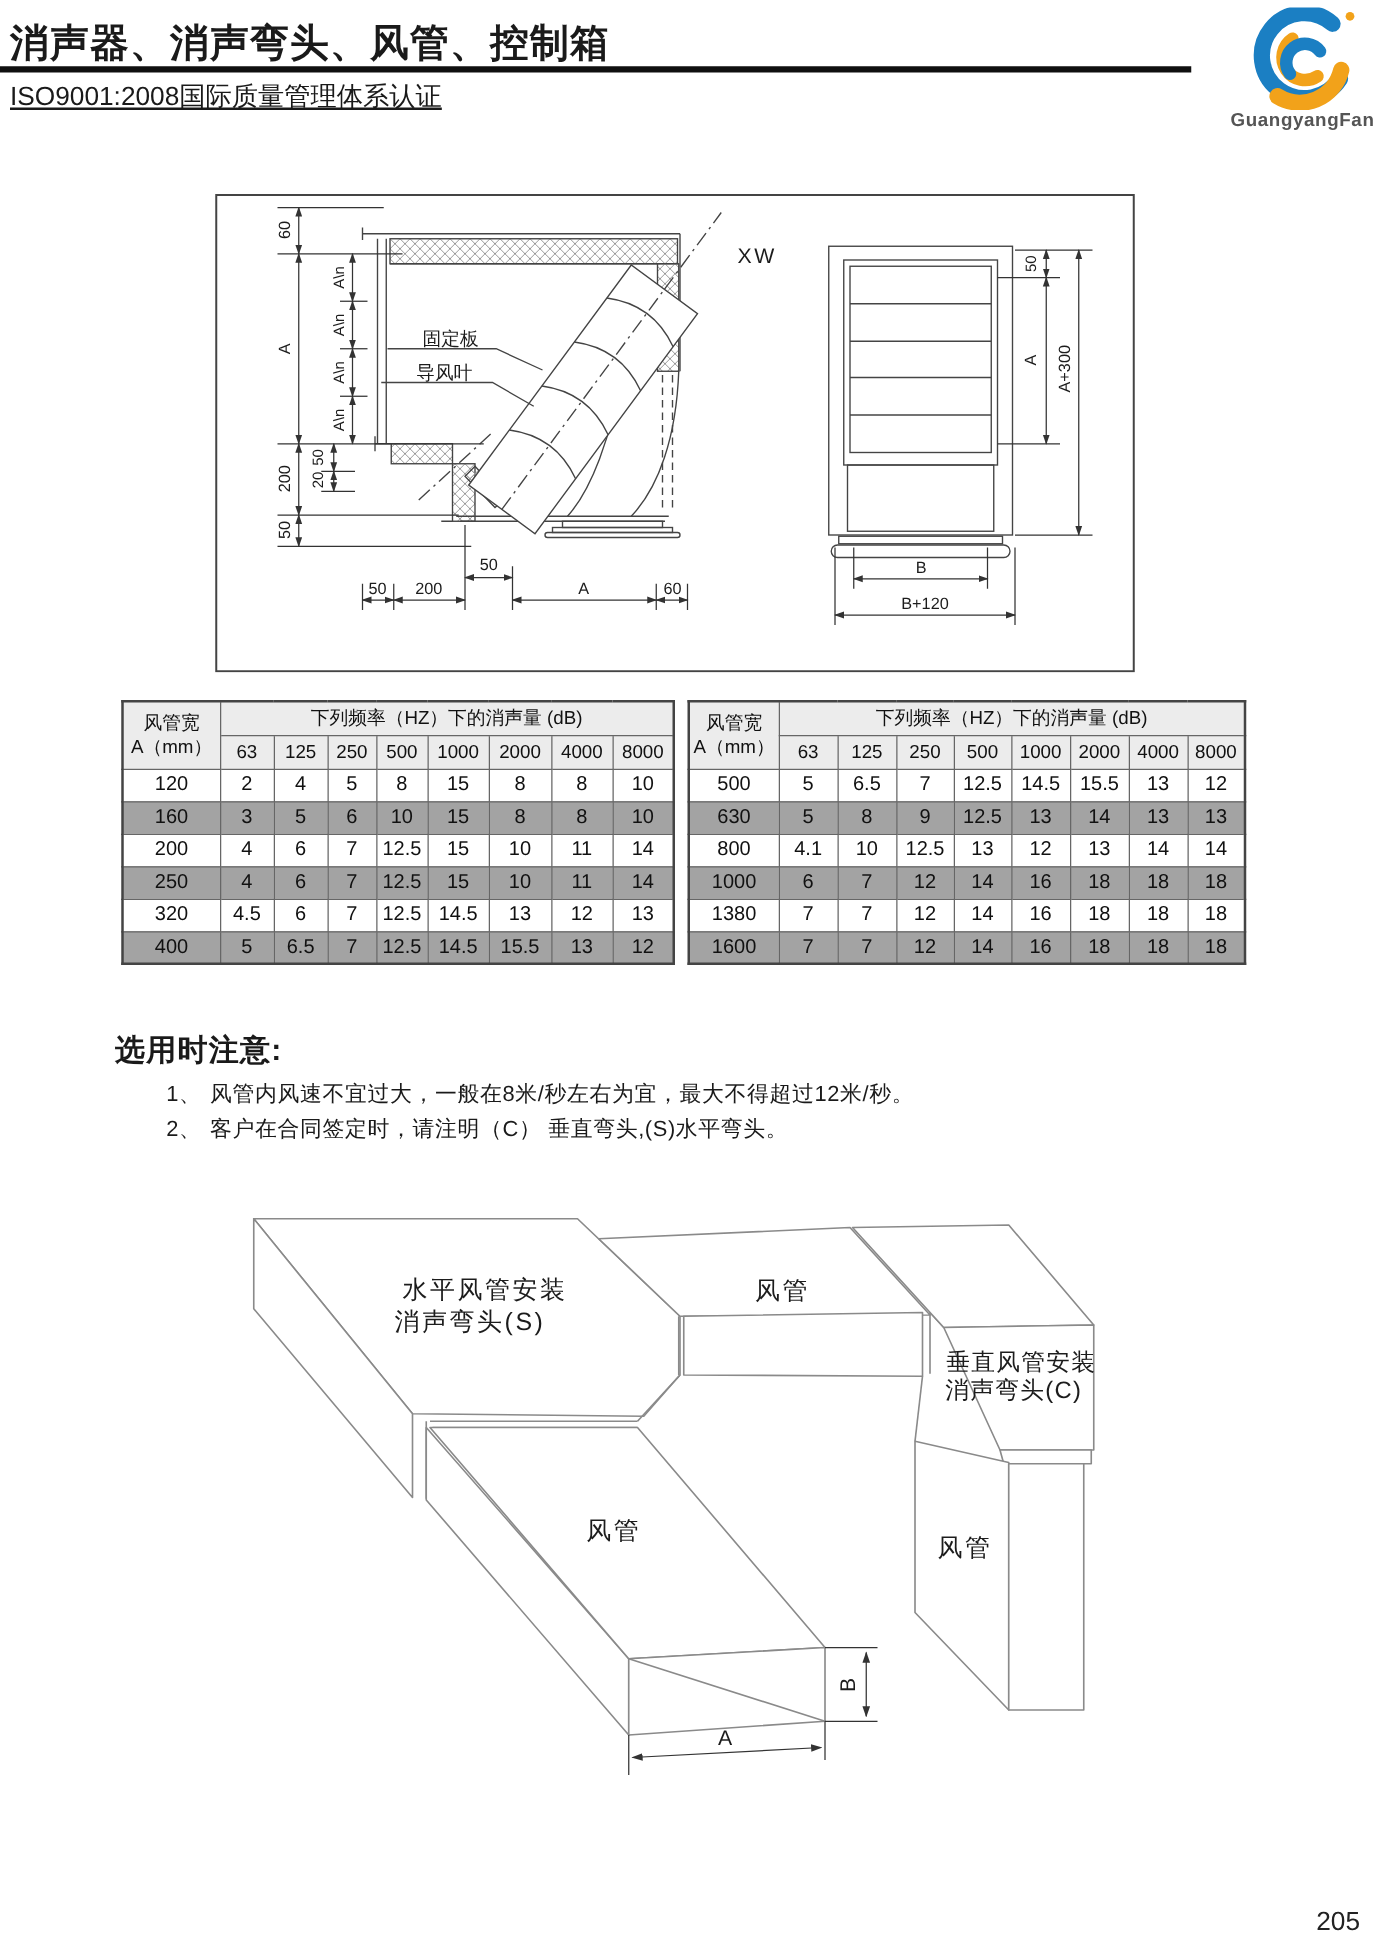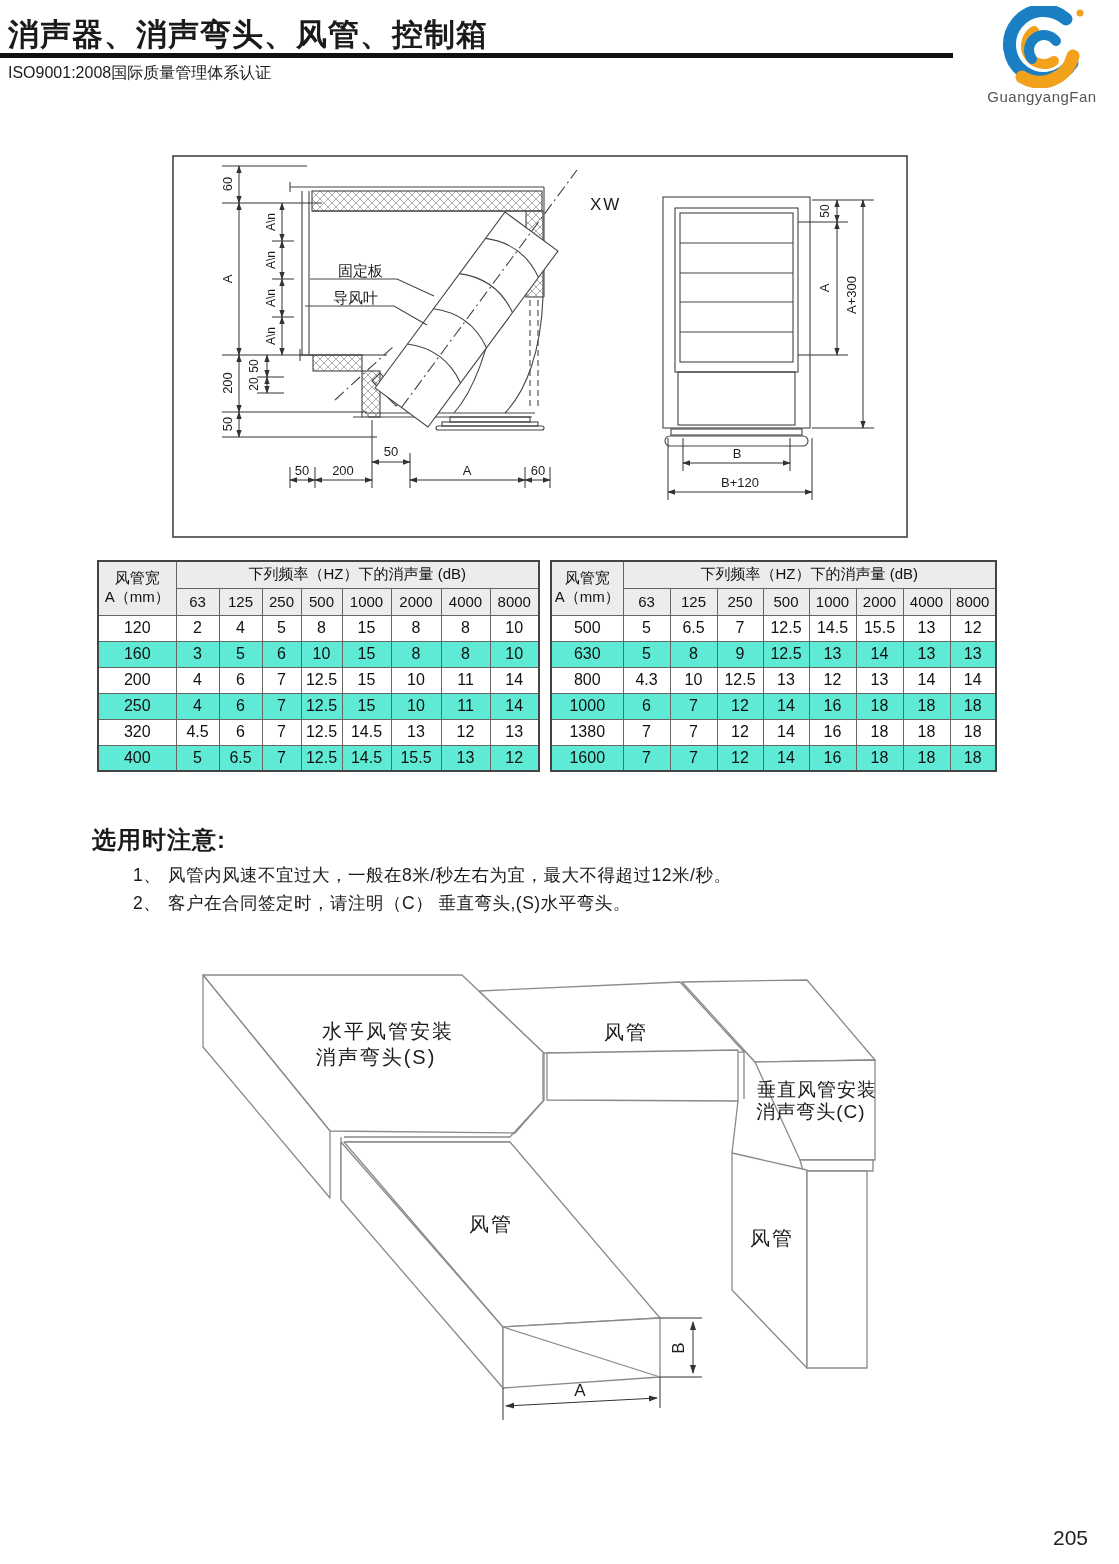--- a/index.html
+++ b/index.html
@@ -4,32 +4,32 @@
 <style>
   html,body{margin:0;padding:0;}
   body{
     width:1119px;height:1564px;position:relative;background:#ffffff;
     font-family:"Liberation Sans","DejaVu Sans",sans-serif;color:#1a1a1a;overflow:hidden;
   }
   .abs{position:absolute;}
   
   .title{left:8px;top:14px;font-size:31px;font-weight:bold;letter-spacing:1px;}
   .divider{left:0;top:53px;width:953px;height:5px;background:#101010;}
-  .subtitle{left:8px;top:63px;font-size:16px;}
-  .logo-box{left:972px;top:6px;width:140px;height:102px;text-align:center;}
+  .subtitle{left:8px;top:63px;font-size:21px;text-decoration:underline;}
+  .logo-box{left:972px;top:6px;width:140px;height:102px;text-align:center;font-weight:bold;}
   .logo-text{position:absolute;left:0;top:82px;width:140px;font-size:15px;color:#555;letter-spacing:.5px;}
   
   table.ntable{position:absolute;border-collapse:collapse;table-layout:fixed;background:#fff;}
   table.ntable th,table.ntable td{border:1px solid #666;text-align:center;vertical-align:middle;
     padding:0;font-weight:normal;font-size:16px;color:#111;}
   table.ntable{border:2px solid #444;}
   table.ntable thead th{background:#ececec;font-size:15px;}
   table.ntable thead tr{height:27px;}
   table.ntable tbody tr{height:26px;padding-left:12px;}
-  table.ntable tbody tr.alt td{background:#5eead4;}
+  table.ntable tbody tr.alt td{background:#a3a3a3;}
   
   .notes-heading{left:92px;top:824px;font-size:24px;font-weight:bold;letter-spacing:1px;text-align:right;}
   .note-item{font-size:17.5px;letter-spacing:.5px;}
   .note-num{position:absolute;left:133px;width:44px;}
   .note-text{position:absolute;left:168px;width:760px;}
   .n1{top:863px;} .n2{top:891px;}
   .page-num{left:1053px;top:1526px;font-size:21px;color:#222;text-align:right;}
   svg text{fill:#1c1c1c;}
 </style>
 </head>
@@ -343,21 +343,21 @@
         <td>8</td>
         <td>9</td>
         <td>12.5</td>
         <td>13</td>
         <td>14</td>
         <td>13</td>
         <td>13</td>
       </tr>
       <tr>
         <td>800</td>
-        <td>4.3</td>
+        <td>4.1</td>
         <td>10</td>
         <td>12.5</td>
         <td>13</td>
         <td>12</td>
         <td>13</td>
         <td>14</td>
         <td>14</td>
       </tr>
       <tr class="alt">
         <td>1000</td>

